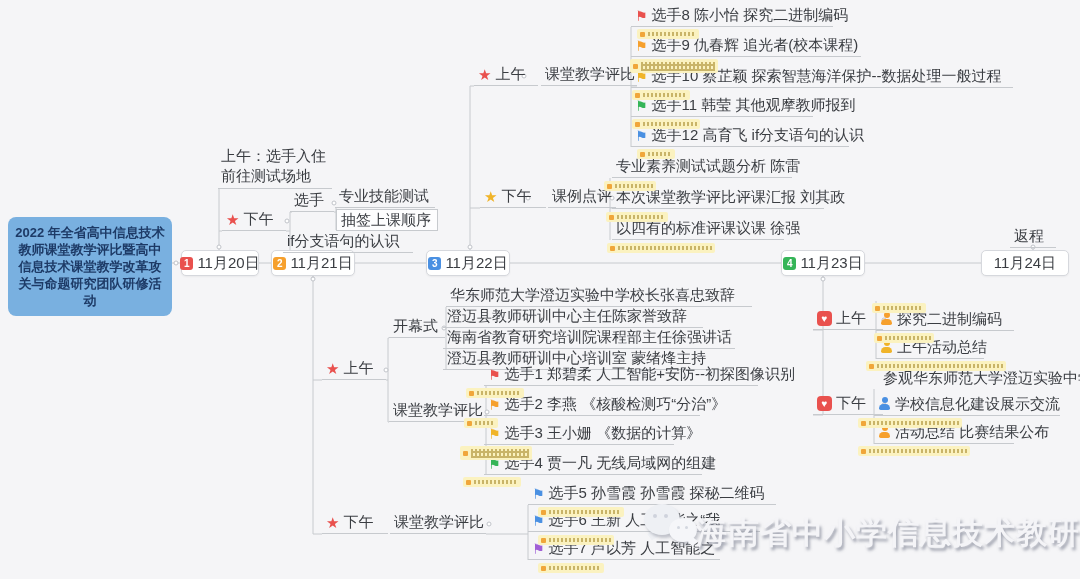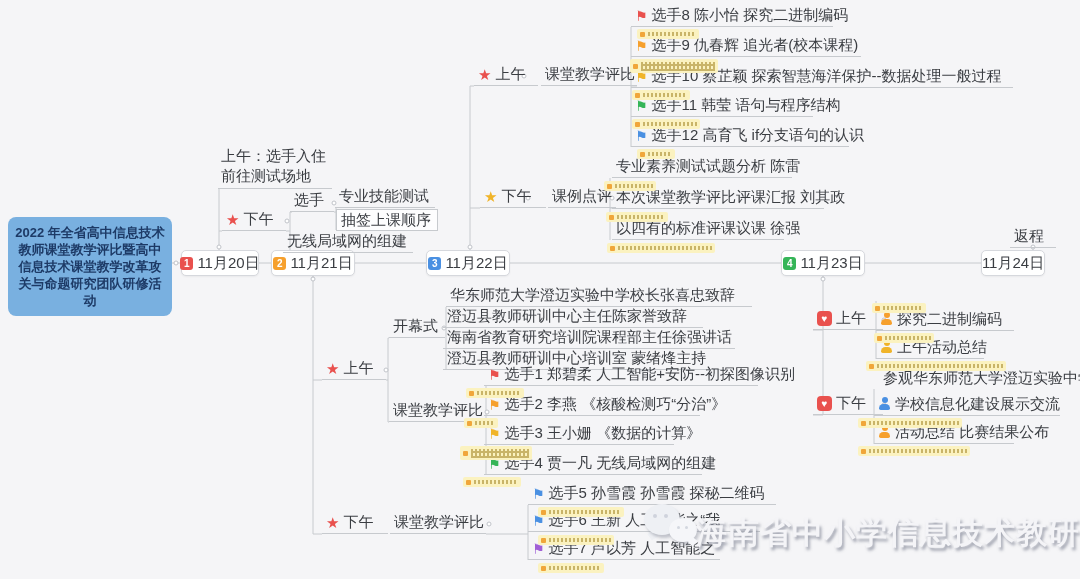--- a/index.html
+++ b/index.html
@@ -125,21 +125,21 @@
     <span>11月21日</span>
   </div>
   <div class="date-node" style="left:426px;width:84px">
     <span class="badge" data-color="blue">3</span>
     <span>11月22日</span>
   </div>
   <div class="date-node" style="left:781px;width:84px">
     <span class="badge" data-color="green">4</span>
     <span>11月23日</span>
   </div>
-  <div class="date-node" style="left:981px;width:64px">
+  <div class="date-node" style="left:981px;width:88px">
     <span>11月24日</span>
   </div>
 
   <div class="ln2" style="left:218px;top:146px;width:114px">
     <div>上午：选手入住</div>
       <div>前往测试场地</div>
   </div>
   <div class="ln" style="left:222px;top:210px;width:64px">
     <span class="star" data-color="red">★</span>
     <span>下午</span>
@@ -147,21 +147,21 @@
   <div class="ln" style="left:290px;top:191px;width:44px">
     <span>选手</span>
   </div>
   <div class="ln" style="left:335px;top:187px;width:100px">
     <span>专业技能测试</span>
   </div>
   <div class="bx" style="left:336px;top:209px;width:102px">
     <span>抽签上课顺序</span>
   </div>
   <div class="ln" style="left:283px;top:232px;width:130px">
-    <span>无线局域网的组建</span>
+    <span>if分支语句的认识</span>
   </div>
 
   <div class="ln" style="left:322px;top:359px;width:64px">
     <span class="star" data-color="red">★</span>
     <span>上午</span>
   </div>
   <div class="ln" style="left:389px;top:317px;width:56px">
     <span>开幕式</span>
   </div>
   <div class="ln" style="left:446px;top:286px;width:306px">
@@ -231,21 +231,21 @@
   <div class="ln" style="left:631px;top:36px;width:230px">
     <span class="flag" data-color="orange">⚑</span>
     <span>选手9 仇春辉 追光者(校本课程)</span>
   </div>
   <div class="ln" style="left:631px;top:67px;width:382px">
     <span class="flag" data-color="yellow">⚑</span>
     <span>选手10 蔡芷颖 探索智慧海洋保护--数据处理一般过程</span>
   </div>
   <div class="ln" style="left:631px;top:96px;width:182px">
     <span class="flag" data-color="green">⚑</span>
-    <span>选手11 韩莹 语句与程序结构</span>
+    <span>选手11 韩莹 其他观摩教师报到</span>
   </div>
   <div class="ln" style="left:631px;top:126px;width:218px">
     <span class="flag" data-color="blue">⚑</span>
     <span>选手12 高育飞 if分支语句的认识</span>
   </div>
 
   <div class="ln" style="left:480px;top:187px;width:66px">
     <span class="star" data-color="yellow">★</span>
     <span>下午</span>
   </div>

